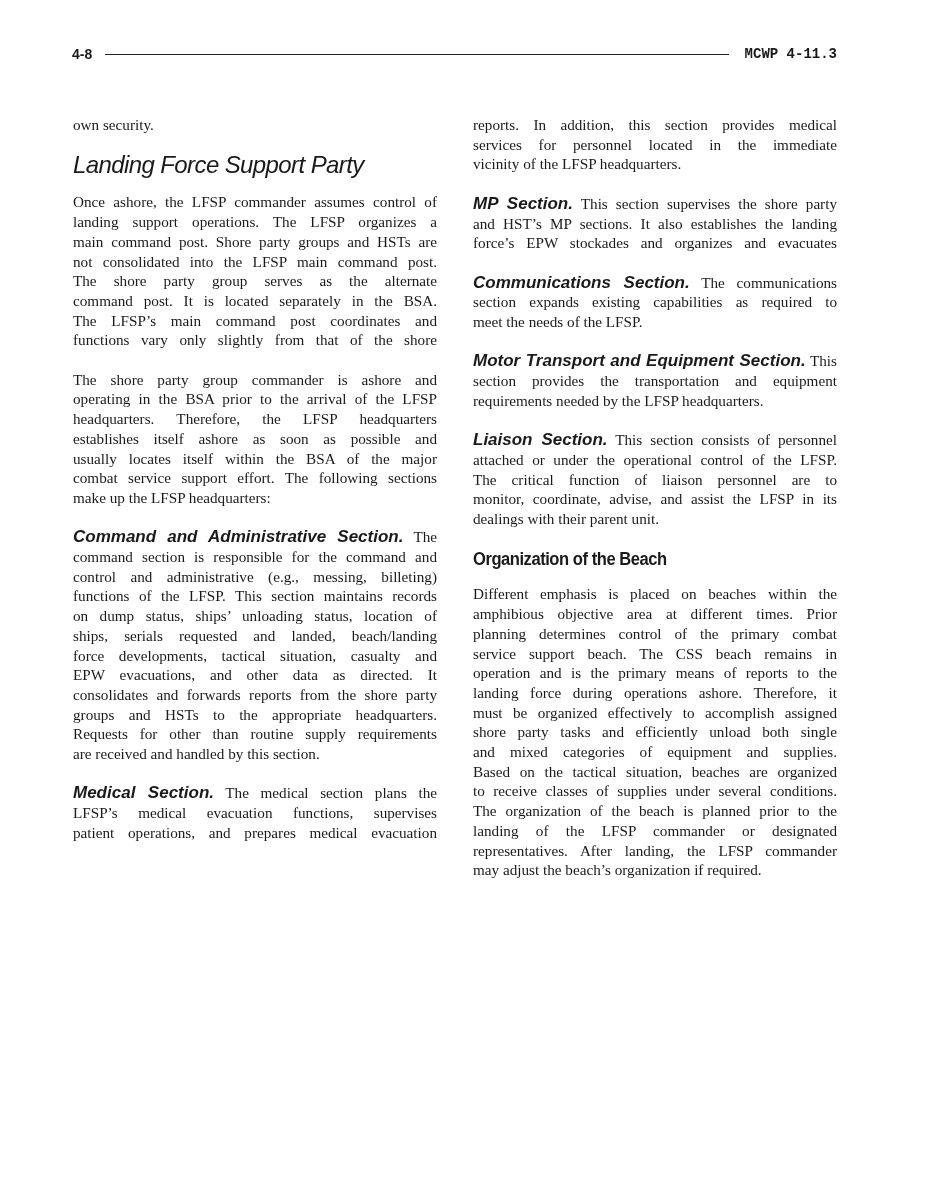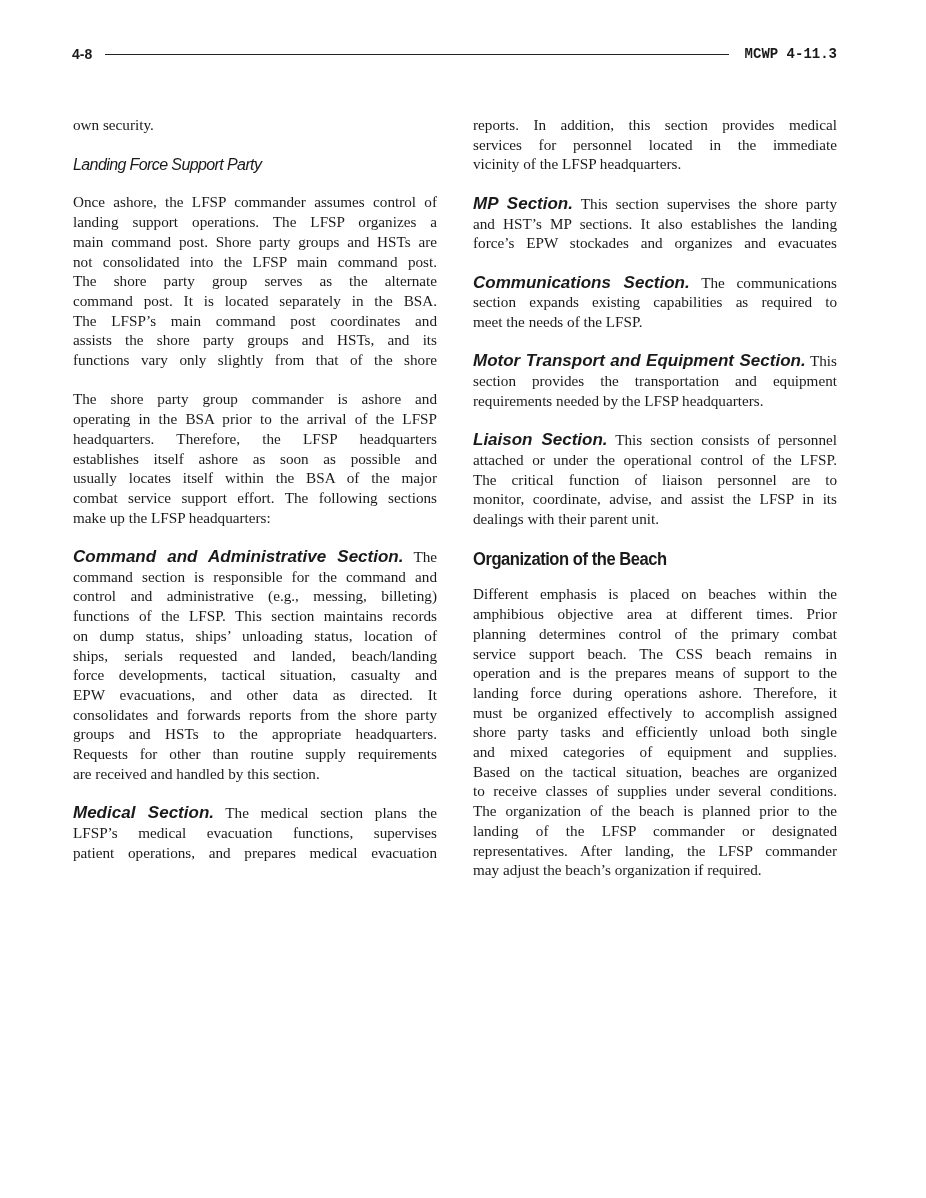--- a/index.html
+++ b/index.html
@@ -8,21 +8,21 @@
   .header .pnum { position: absolute; left: 0; top: 0; font-family: "Liberation Sans", sans-serif; font-weight: bold; font-size: 14px; line-height: 20px; }
   .header .docid { position: absolute; right: 0; top: 0; font-family: Liberation Mono, monospace; font-weight: bold; font-size: 14px; line-height: 20px; }
   .header .rule { position: absolute; left: 33px; right: 108px; top: 10px; border-top: 1px solid #222; }
   .col { position: absolute; top: 115px; width: 364px; font-family: "Liberation Serif", serif; font-size: 15.2px; line-height: 19.7px; }
   .col.left { left: 73px; }
   .col.right { left: 473px; }
   .para { margin: 0 0 19.7px 0; }
   .line { display: block; white-space: nowrap; text-align: justify; text-align-last: justify; }
   .line.last { text-align-last: left; }
   .lead { font-family: "Liberation Sans", sans-serif; font-weight: bold; font-style: italic; font-size: 17px; }
-  .h-italic { font-family: "Liberation Sans", sans-serif; font-style: italic; font-size: 16px; letter-spacing: -0.6px; margin: 6px 0 16px 0; line-height: 22px; }
+  .h-italic { font-family: "Liberation Sans", sans-serif; font-style: italic; font-size: 24px; letter-spacing: -0.6px; margin: 6px 0 16px 0; line-height: 22px; }
   .h-bold { font-family: "Liberation Sans", sans-serif; font-weight: bold; font-size: 18px; letter-spacing: -0.5px; margin: 4px 0 14px 0; line-height: 22px; transform: scaleX(0.92); transform-origin: left; }
 </style>
 </head>
 <body>
 
 <div class="header">
   <span class="pnum">4-8</span>
   <div class="rule"></div>
   <span class="docid">MCWP 4-11.3</span>
 </div>
@@ -35,21 +35,20 @@
   <div class="h-italic">Landing Force Support Party</div>
 
   <p class="para">
     <span class="line">Once ashore, the LFSP commander assumes control of</span>
     <span class="line">landing support operations. The LFSP organizes a</span>
     <span class="line">main command post. Shore party groups and HSTs are</span>
     <span class="line">not consolidated into the LFSP main command post.</span>
     <span class="line">The shore party group serves as the alternate</span>
     <span class="line">command post. It is located separately in the BSA.</span>
     <span class="line">The LFSP’s main command post coordinates and</span>
-    <span class="line">assists the shore party groups and HSTs, and its</span>
     <span class="line">functions vary only slightly from that of the shore</span>
   </p>
 
   <p class="para">
     <span class="line">The shore party group commander is ashore and</span>
     <span class="line">operating in the BSA prior to the arrival of the LFSP</span>
     <span class="line">headquarters. Therefore, the LFSP headquarters</span>
     <span class="line">establishes itself ashore as soon as possible and</span>
     <span class="line">usually locates itself within the BSA of the major</span>
     <span class="line">combat service support effort. The following sections</span>
@@ -111,21 +110,21 @@
     <span class="line last">dealings with their parent unit.</span>
   </p>
 
   <div class="h-bold">Organization of the Beach</div>
 
   <p class="para">
     <span class="line">Different emphasis is placed on beaches within the</span>
     <span class="line">amphibious objective area at different times. Prior</span>
     <span class="line">planning determines control of the primary combat</span>
     <span class="line">service support beach. The CSS beach remains in</span>
-    <span class="line">operation and is the prepares means of support to the</span>
+    <span class="line">operation and is the primary means of reports to the</span>
     <span class="line">landing force during operations ashore. Therefore, it</span>
     <span class="line">must be organized effectively to accomplish assigned</span>
     <span class="line">shore party tasks and efficiently unload both single</span>
     <span class="line">and mixed categories of equipment and supplies.</span>
     <span class="line">Based on the tactical situation, beaches are organized</span>
     <span class="line">to receive classes of supplies under several conditions.</span>
     <span class="line">The organization of the beach is planned prior to the</span>
     <span class="line">landing of the LFSP commander or designated</span>
     <span class="line">representatives. After landing, the LFSP commander</span>
     <span class="line last">may adjust the beach’s organization if required.</span>

